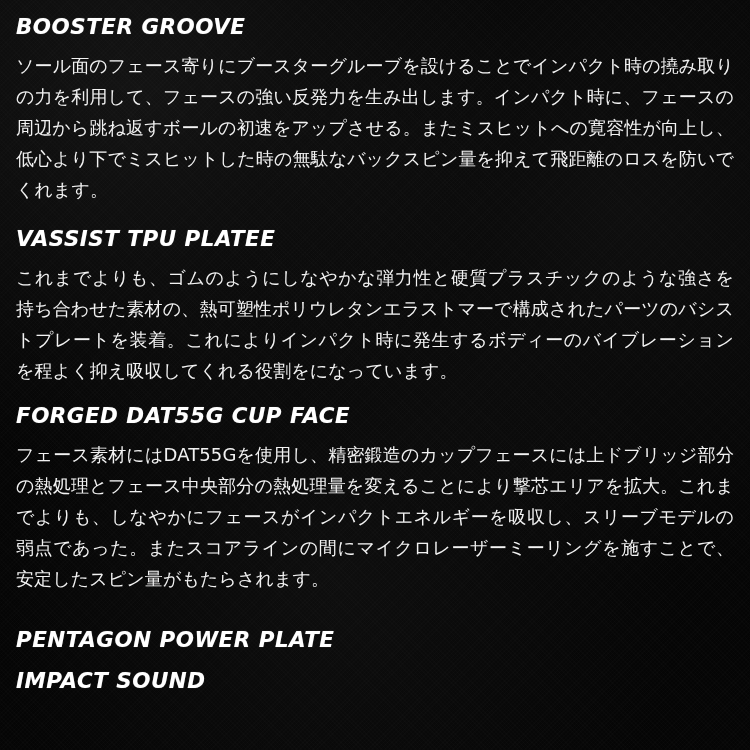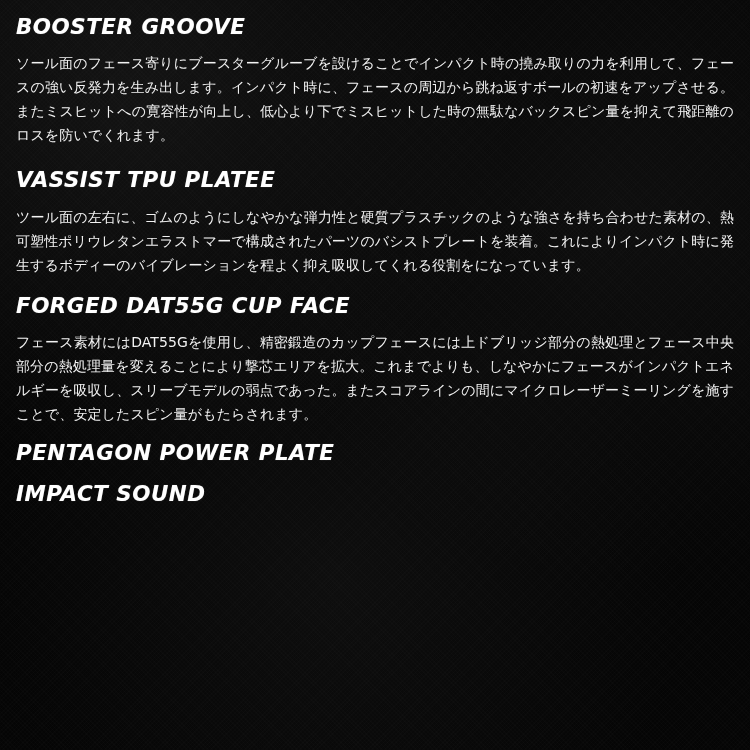--- a/index.html
+++ b/index.html
@@ -40,48 +40,48 @@
     letter-spacing: 0.5px;
     line-height: 1.1;
     color: #ffffff;
     margin: 0 0 12px 2px;
     text-shadow: 0 0 1px rgba(255,255,255,0.35);
     transform: scaleX(1.02);
     transform-origin: left center;
   }
   .section-body {
     font-family: "DejaVu Sans", sans-serif;
-    font-size: 14px;
+    font-size: 18px;
     line-height: 1.72;
     color: #f2f2f2;
     margin: 0 2px 0 2px;
     text-align: justify;
     text-justify: inter-character;
     letter-spacing: 0.1px;
   }
   .sp-1 { margin-bottom: 22px; }
   .sp-2 { }
-  .sp-3 { margin-bottom: 16px; }
+  .sp-3 { margin-bottom: 34px; }
   .sp-4 { }
   .sp-5 { margin-bottom: 17px; }
   .sp-6 { margin-bottom: 0; }
 </style>
 </head>
 <body>
 
 <div class="page">
 
   <div class="section sp-1">
     <h2 class="section-title">BOOSTER GROOVE</h2>
     <p class="section-body">ソール面のフェース寄りにブースターグルーブを設けることでインパクト時の撓み取りの力を利用して、フェースの強い反発力を生み出します。インパクト時に、フェースの周辺から跳ね返すボールの初速をアップさせる。またミスヒットへの寛容性が向上し、低心より下でミスヒットした時の無駄なバックスピン量を抑えて飛距離のロスを防いでくれます。</p>
   </div>
 
   <div class="section sp-2">
     <h2 class="section-title">VASSIST TPU PLATEE</h2>
-    <p class="section-body">ツール面の左右に、ゴムのようにしなやかな弾力性と硬質プラスチックのような強さを持ち合わせた素材の、熱可塑性ポリウレタンエラストマーで構成されたパーツのバシストプレートを装着。これによりインパクト時に発生するボディーのバイブレーションを程よく抑え吸収してくれる役割をになっています。</p>
+    <p class="section-body">これまでよりも、ゴムのようにしなやかな弾力性と硬質プラスチックのような強さを持ち合わせた素材の、熱可塑性ポリウレタンエラストマーで構成されたパーツのバシストプレートを装着。これによりインパクト時に発生するボディーのバイブレーションを程よく抑え吸収してくれる役割をになっています。</p>
   </div>
 
   <div class="section sp-3">
     <h2 class="section-title">FORGED DAT55G CUP FACE</h2>
     <p class="section-body">フェース素材にはDAT55Gを使用し、精密鍛造のカップフェースには上ドブリッジ部分の熱処理とフェース中央部分の熱処理量を変えることにより撃芯エリアを拡大。これまでよりも、しなやかにフェースがインパクトエネルギーを吸収し、スリーブモデルの弱点であった。またスコアラインの間にマイクロレーザーミーリングを施すことで、安定したスピン量がもたらされます。</p>
   </div>
 
   <div class="section sp-4">
     <h2 class="section-title">PENTAGON POWER PLATE</h2>
   </div>

